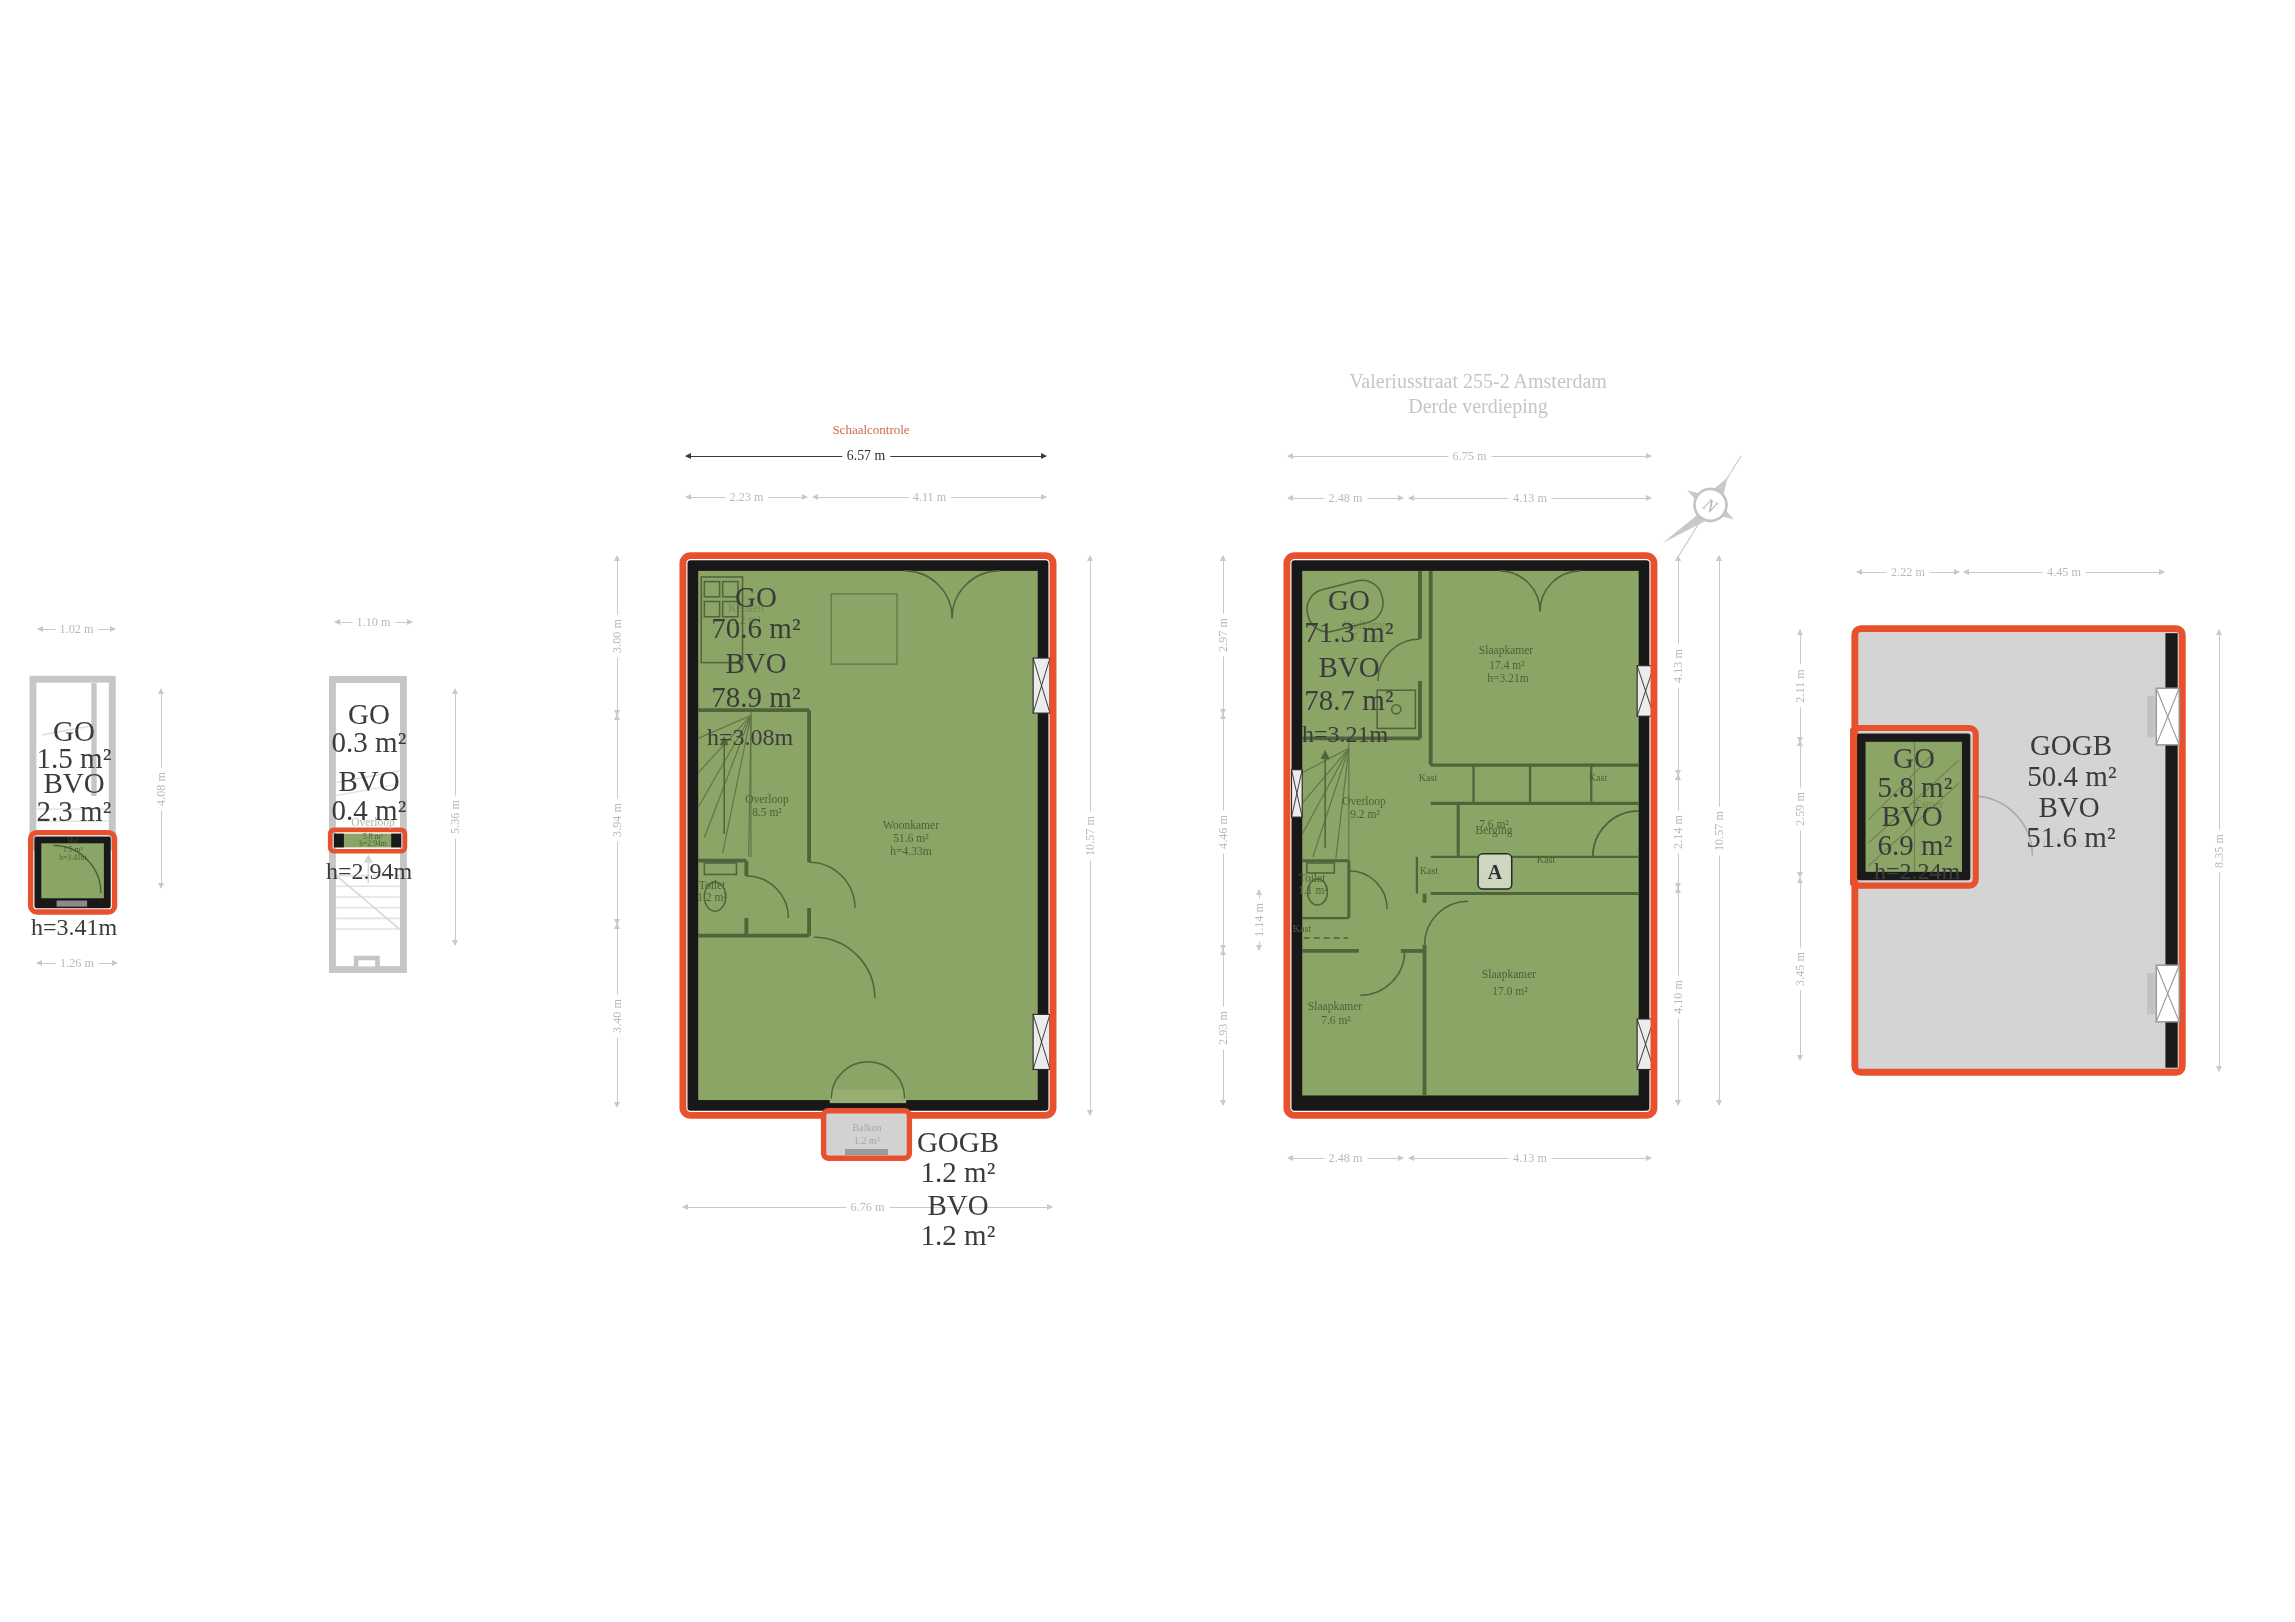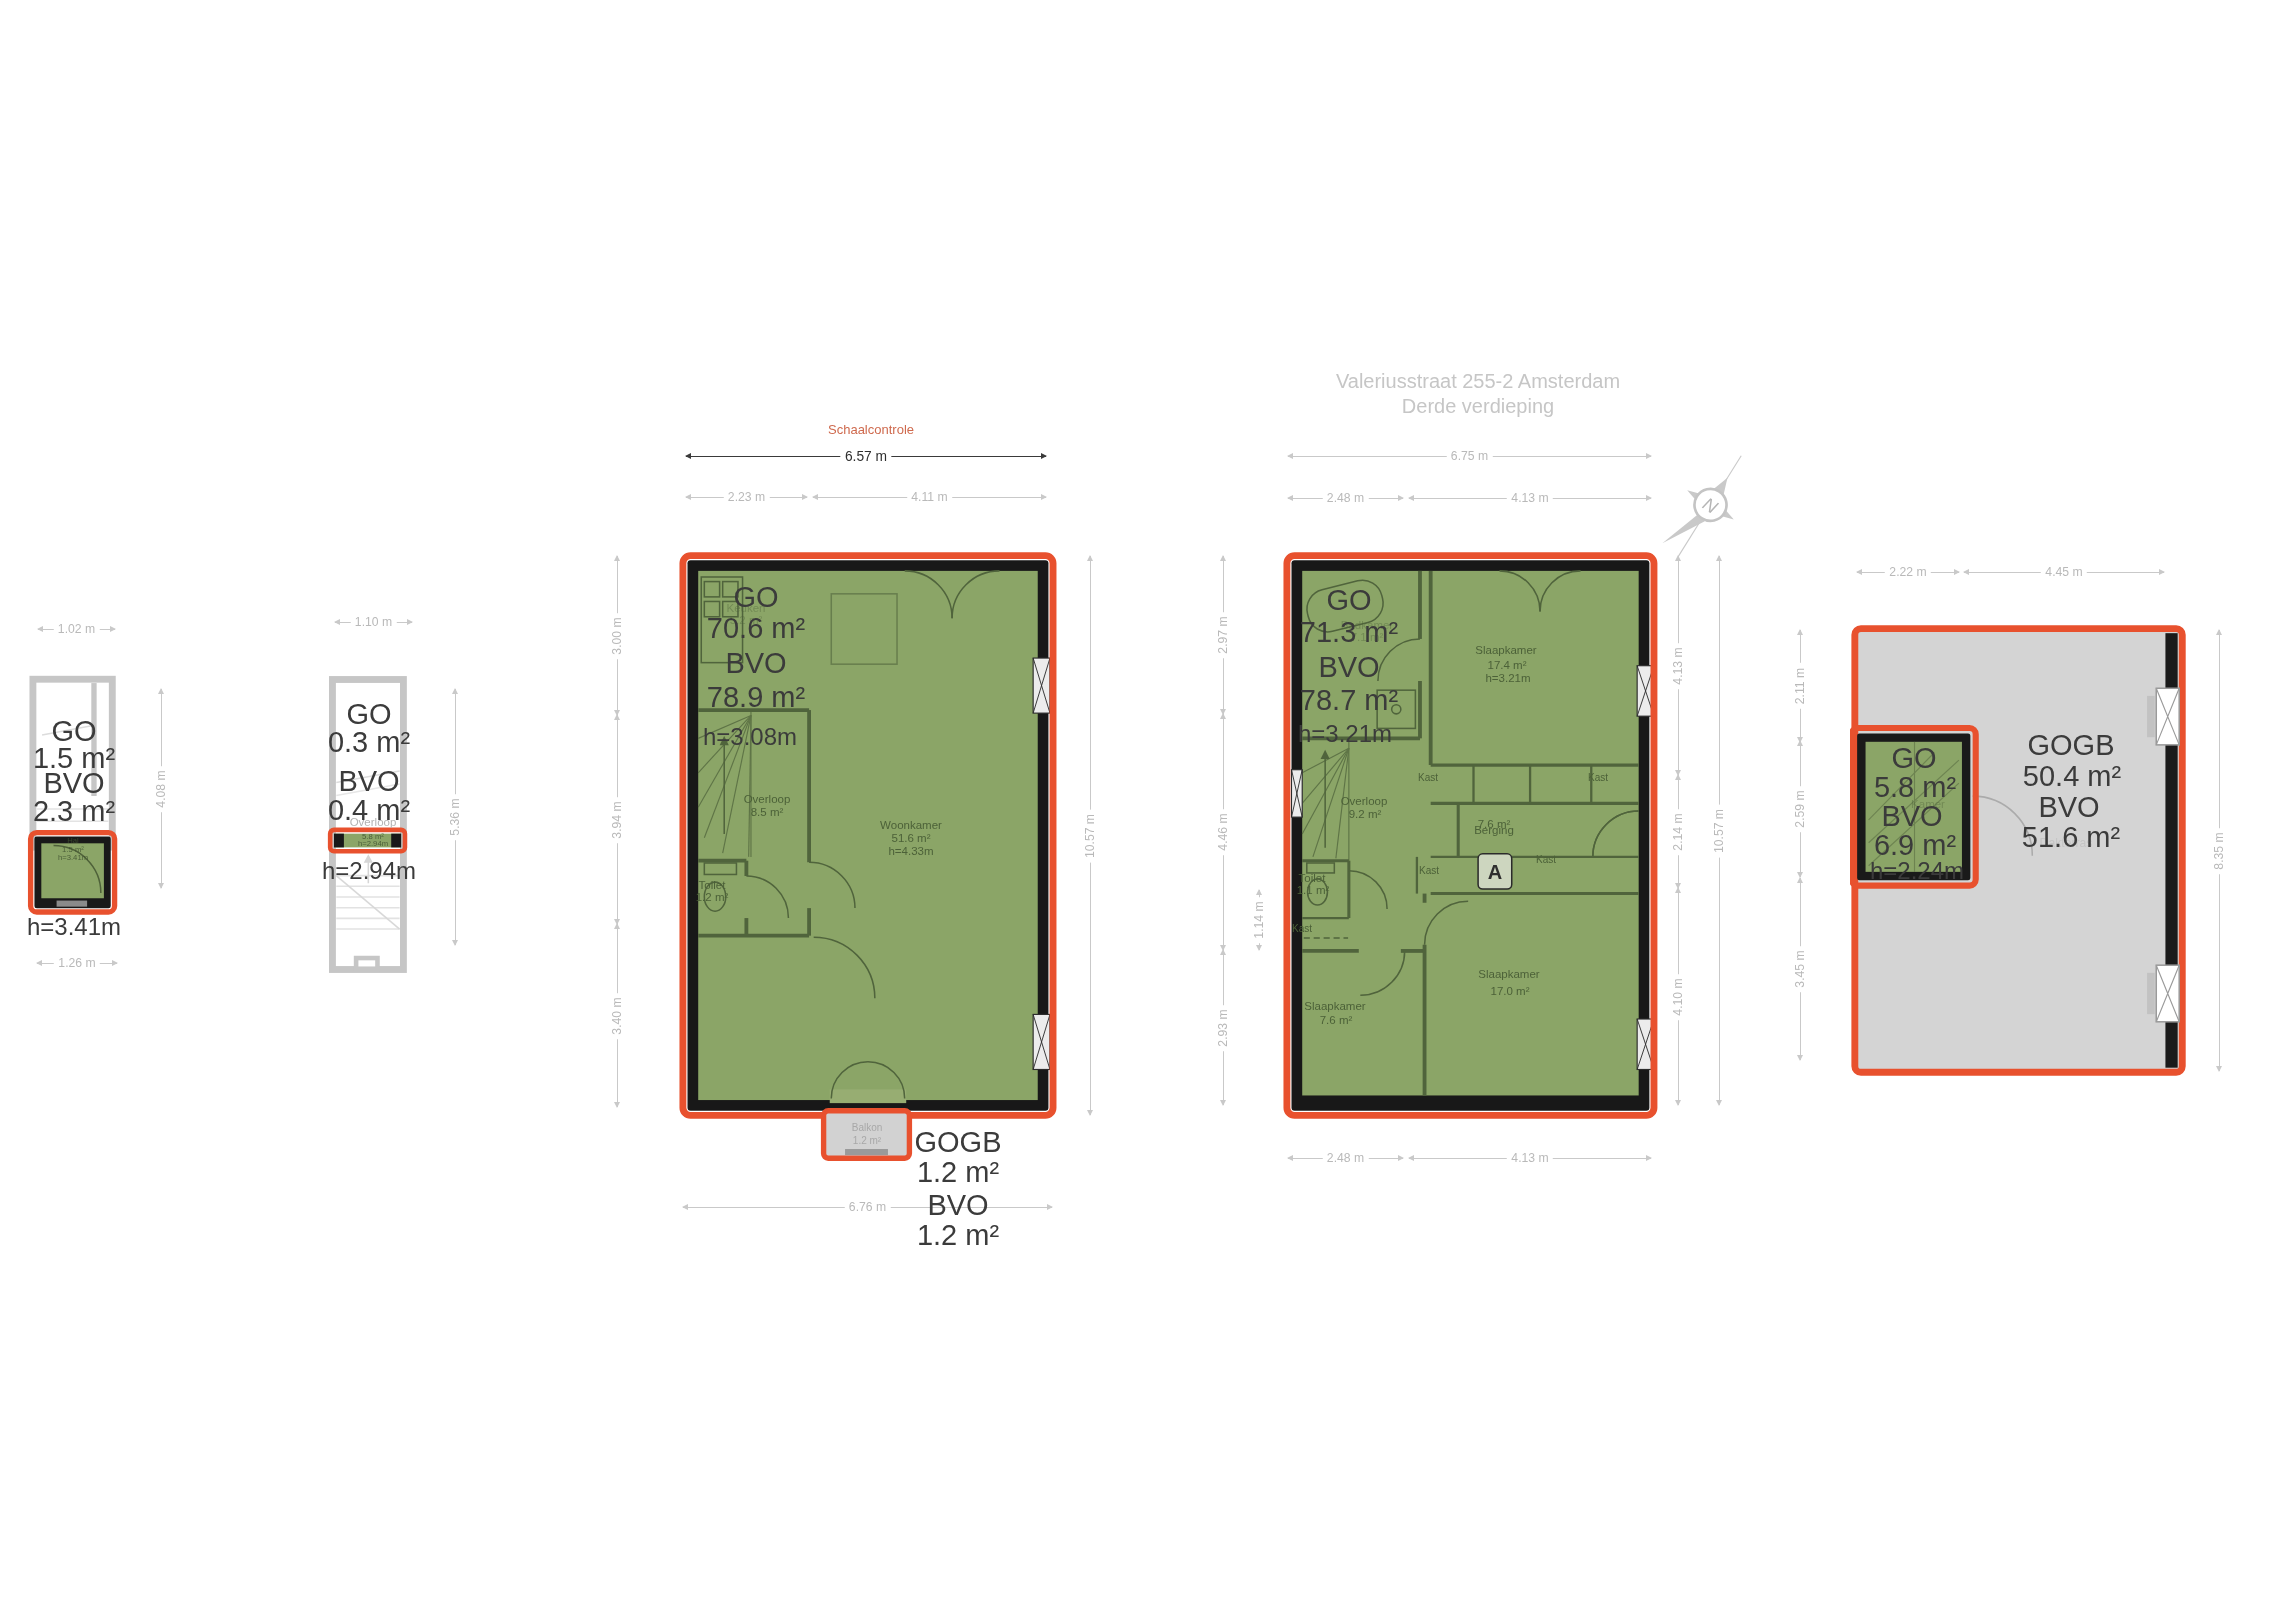--- a/index.html
+++ b/index.html
@@ -1,17 +1,17 @@
 <!DOCTYPE html>
 <html style="font-size:12.2px"><head>
 <meta charset="utf-8">
 <style>
   html,body{margin:0;padding:0;background:#fff;}
   #canvas{position:relative;width:2295px;height:1615px;background:#fff;overflow:hidden;
-          font-family:Liberation Sans, sans-serif;}
+          font-family:Liberation Serif, serif;}
   .title{position:absolute;transform:translateX(-50%);text-align:center;font-size:20px;
          color:#c6c6c6;line-height:1.25;white-space:nowrap;}
   .schaal{position:absolute;transform:translateX(-50%);font-size:13px;color:#cf6a4e;white-space:nowrap;}
   .plansvg{position:absolute;}
   
   .lbl{position:absolute;transform:translateX(-50%);white-space:nowrap;text-align:center;
        line-height:1;color:#3b3b3b;}
   .big{font-size:29px;}
   .bigh{font-size:24px;}
   .tiny{font-size:7.7px;color:#3f5130;opacity:.85;}

